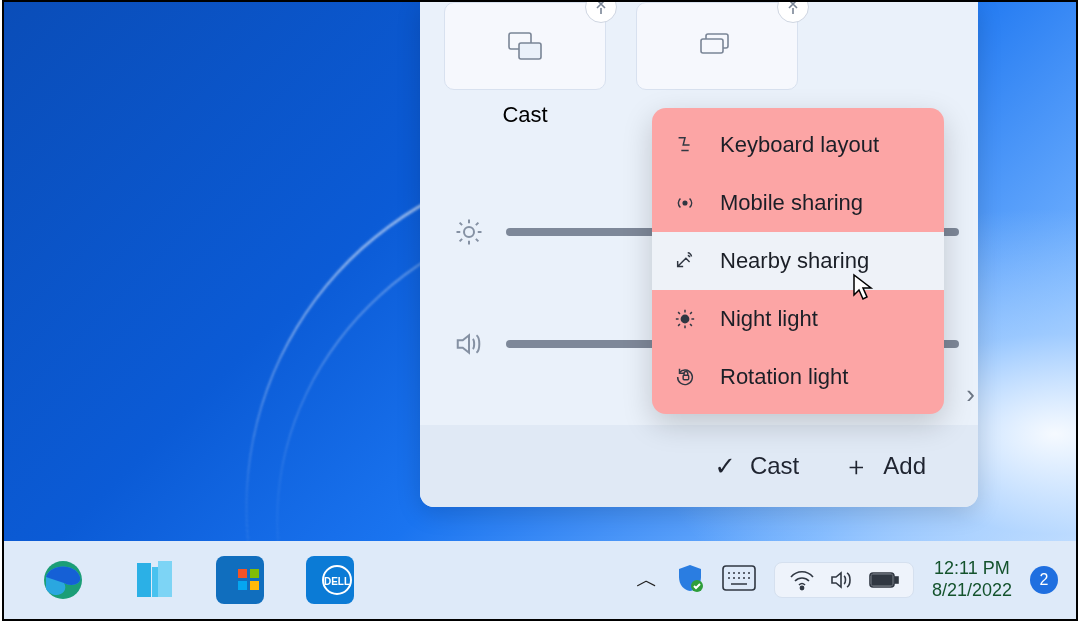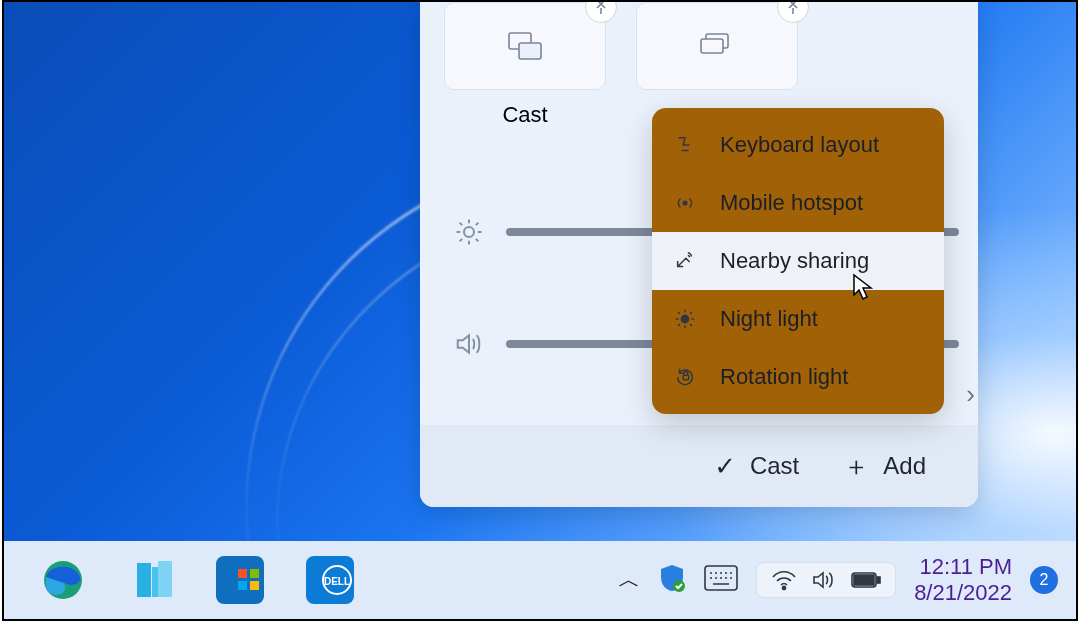--- a/index.html
+++ b/index.html
@@ -25,35 +25,35 @@
     .slider.volume     { top:312px; width:505px; }
     .slider .track { flex:1; height:8px; background:#7e8899; border-radius:4px; position:relative; }
     .slider .arrow { position:absolute; right:-16px; bottom:-36px; color:#6c7684; font-size:26px;}
     .slider svg { stroke:#8591a3; }
 
     .bottombar { position:absolute; left:0; right:0; bottom:0; height:82px; background:#e0e9f5; border-radius:0 0 14px 14px; display:flex; justify-content:flex-end; align-items:center; gap:44px; padding-right:52px; font-size:24px; color:#1f2430; }
     .bb-item { display:flex; align-items:center; gap:14px; cursor:pointer;}
     .bb-item span.icon { font-size:26px; }
 
     
-    .menu { position:absolute; left:648px; top:106px; width:292px; background:#a16207; border-radius:14px; box-shadow:0 10px 30px rgba(0,0,0,.18); padding:8px 0; }
+    .menu { position:absolute; left:648px; top:106px; width:292px; background:#fca5a5; border-radius:14px; box-shadow:0 10px 30px rgba(0,0,0,.18); padding:8px 0; }
     .menu-item { display:flex; align-items:center; gap:22px; height:58px; padding:0 20px; font-size:22px; color:#1b1f27; cursor:pointer; }
     .menu-item.hover { background:#eef2f8; }
     .menu-item .mi-icon { width:26px; display:flex; justify-content:center; color:#303742; }
 
     
     .cursor { position:absolute; left:848px; top:271px; pointer-events:none; }
 
     
     .taskbar { position:absolute; left:0; right:0; bottom:0; height:78px; background:#deeaf9; display:flex; align-items:center; }
     .tb-left { display:flex; gap:42px; margin-left:32px; }
     .tb-icon { width:48px; height:48px; border-radius:8px; display:flex; align-items:center; justify-content:flex-end; }
     .tb-right { margin-left:auto; display:flex; align-items:center; gap:18px; margin-right:18px; }
     .tray-box { display:flex; align-items:center; gap:14px; padding:6px 14px; border-radius:8px; background:#eef3fb; border:1px solid #d5e0ef;}
-    .clock { text-align:right; font-size:22px; color:#4c1d95; line-height:1.2; }
+    .clock { text-align:center; font-size:18px; color:#14532d; line-height:1.2; }
     .badge { width:28px; height:28px; border-radius:50%; background:#1f6fe0; color:#fff; font-size:16px; display:flex; align-items:center; justify-content:center; }
 
     .ic { stroke:#303742; fill:none; stroke-width:1.6; }
   </style>
 </head>
 <body>
 
 <div class="frame">
   <div class="desktop">
       <div class="swirl"></div>
@@ -125,21 +125,21 @@
       </span>
       <span>Keyboard layout</span>
     </div>
     <div class="menu-item">
       <span class="mi-icon">
         <svg class="ic" width="22" height="22" viewBox="0 0 24 24">
             <circle cx="12" cy="12" r="2" fill="#303742"></circle>
             <path d="M7 7c-3 3-3 7 0 10M17 7c3 3 3 7 0 10"></path>
           </svg>
       </span>
-      <span>Mobile hotspot</span>
+      <span>Mobile sharing</span>
     </div>
     <div class="menu-item hover">
       <span class="mi-icon">
         <svg class="ic" width="22" height="22" viewBox="0 0 24 24">
             <path d="M4 12v6h6M4 18l9-9 4 4M15 3c2 0 4 2 4 4M15 6c1 0 2 1 2 2"></path>
           </svg>
       </span>
       <span>Nearby sharing</span>
     </div>
     <div class="menu-item">

